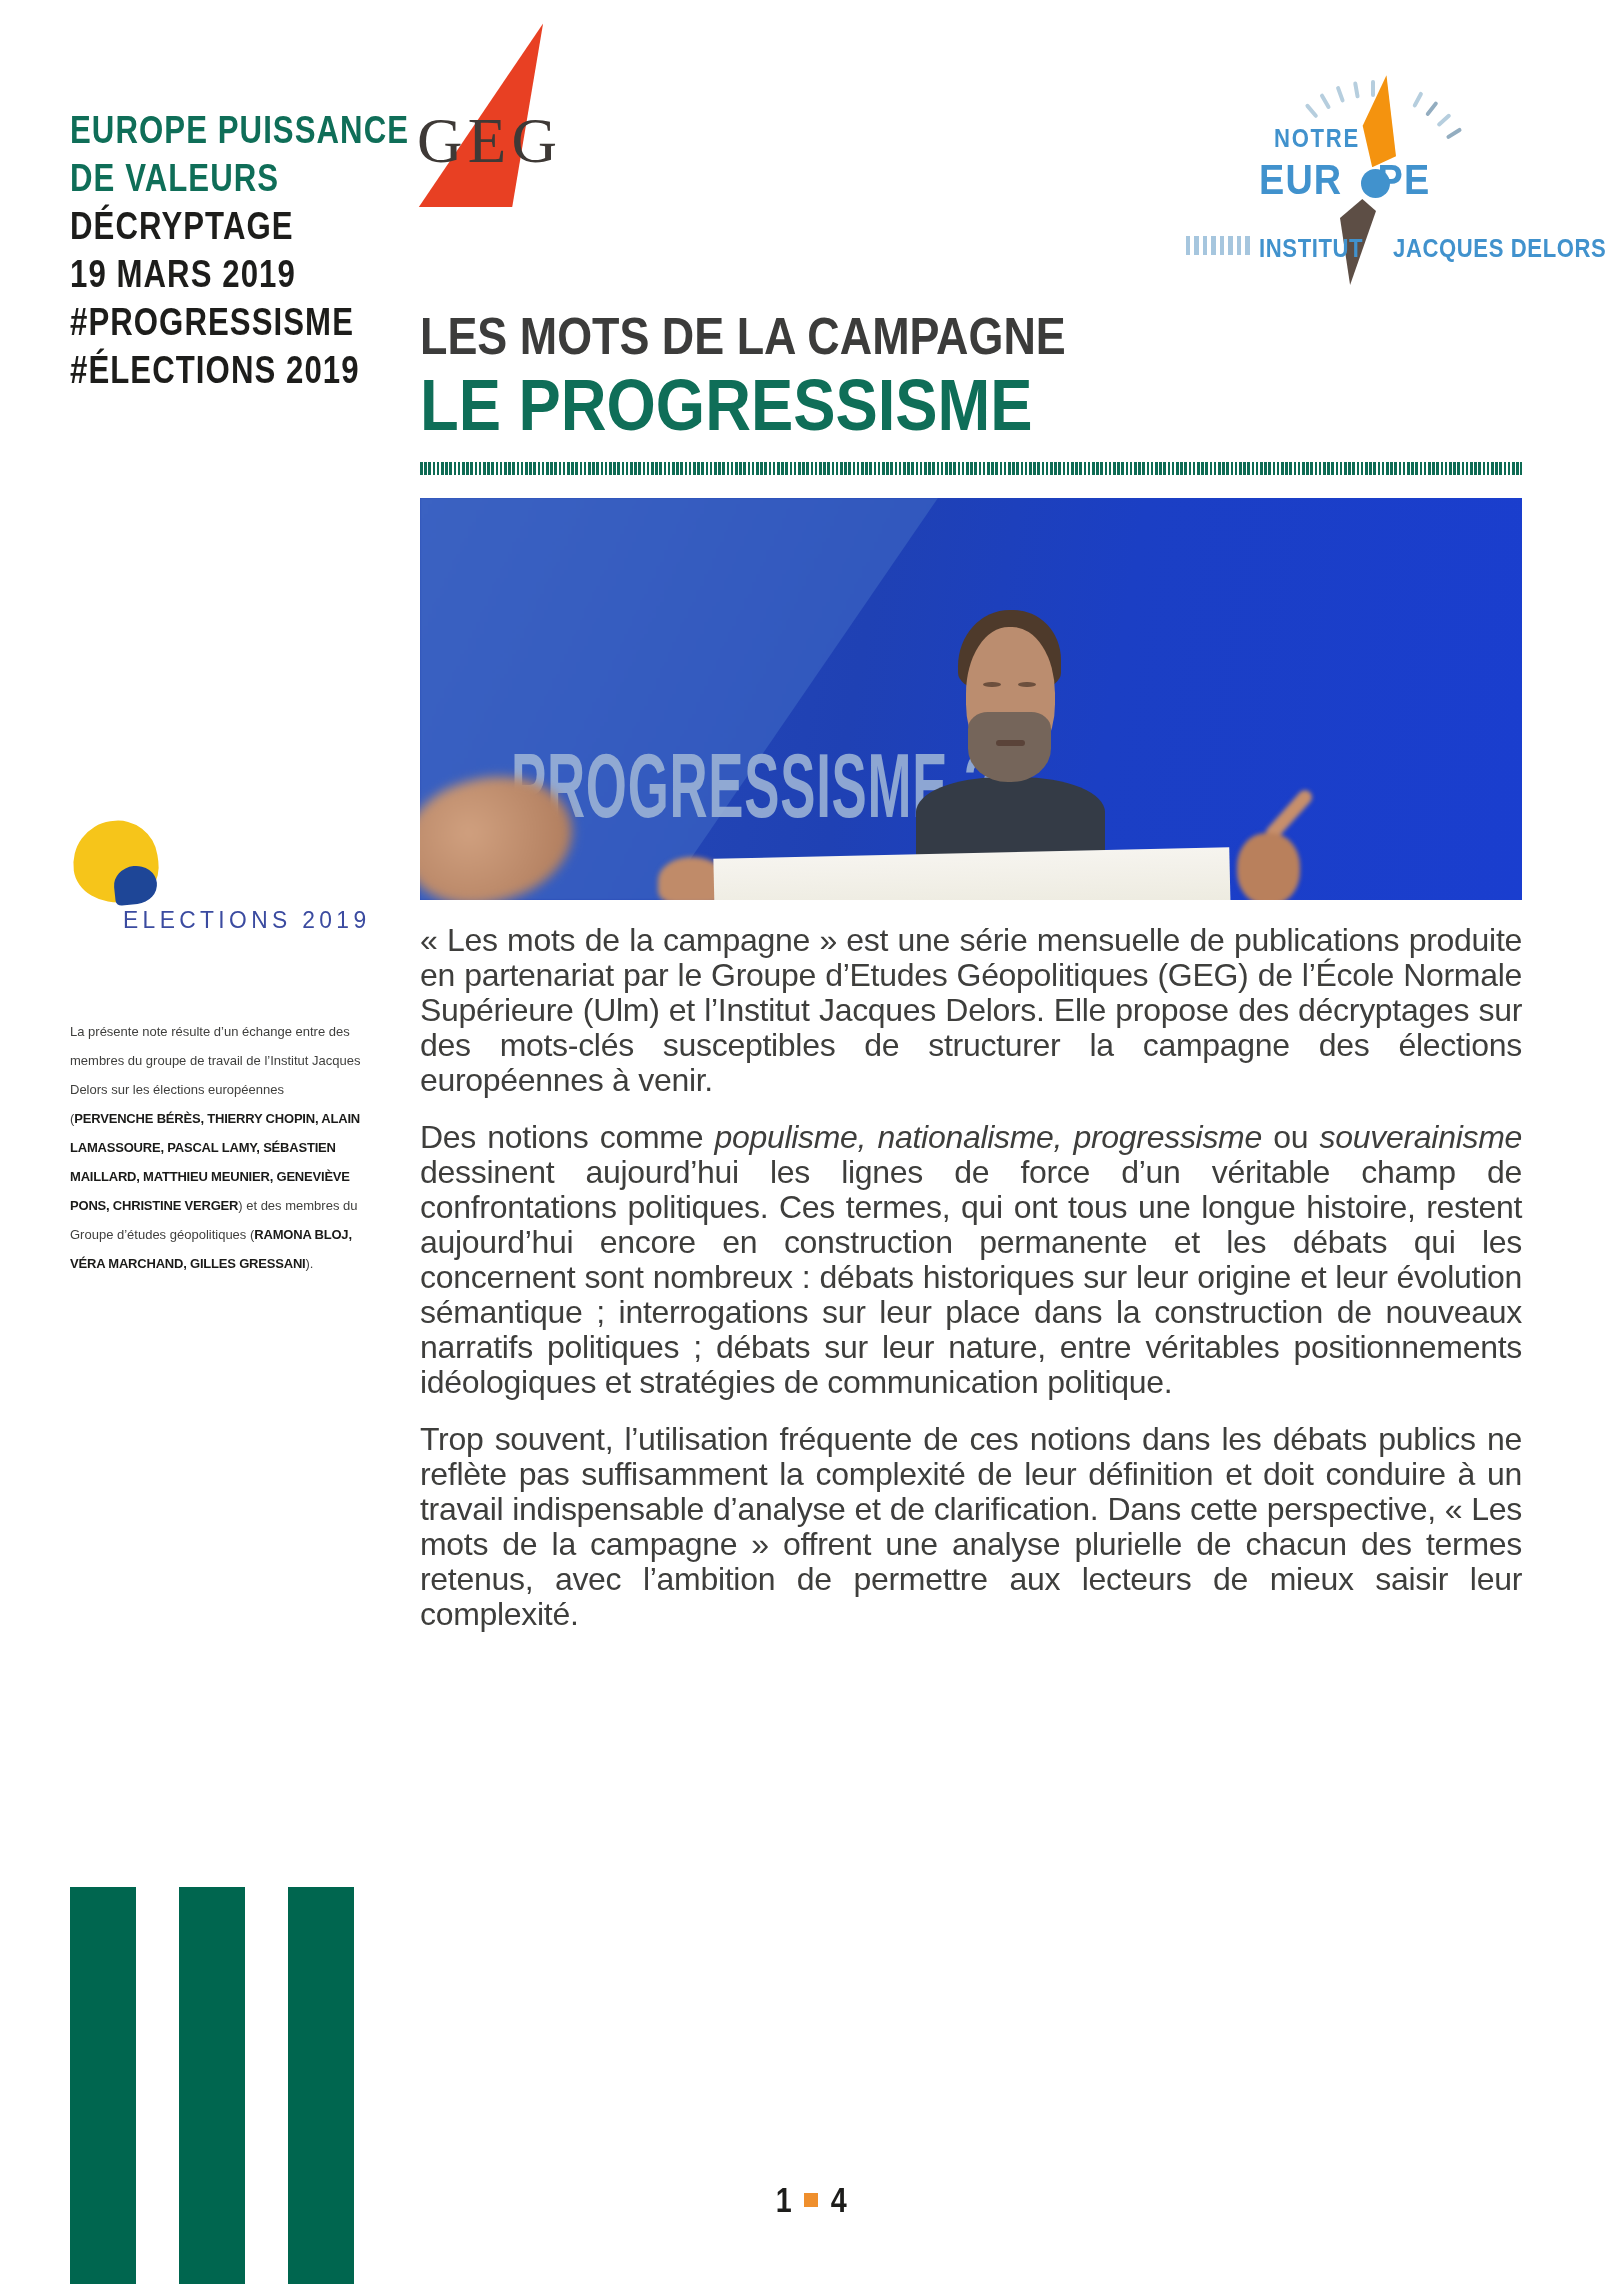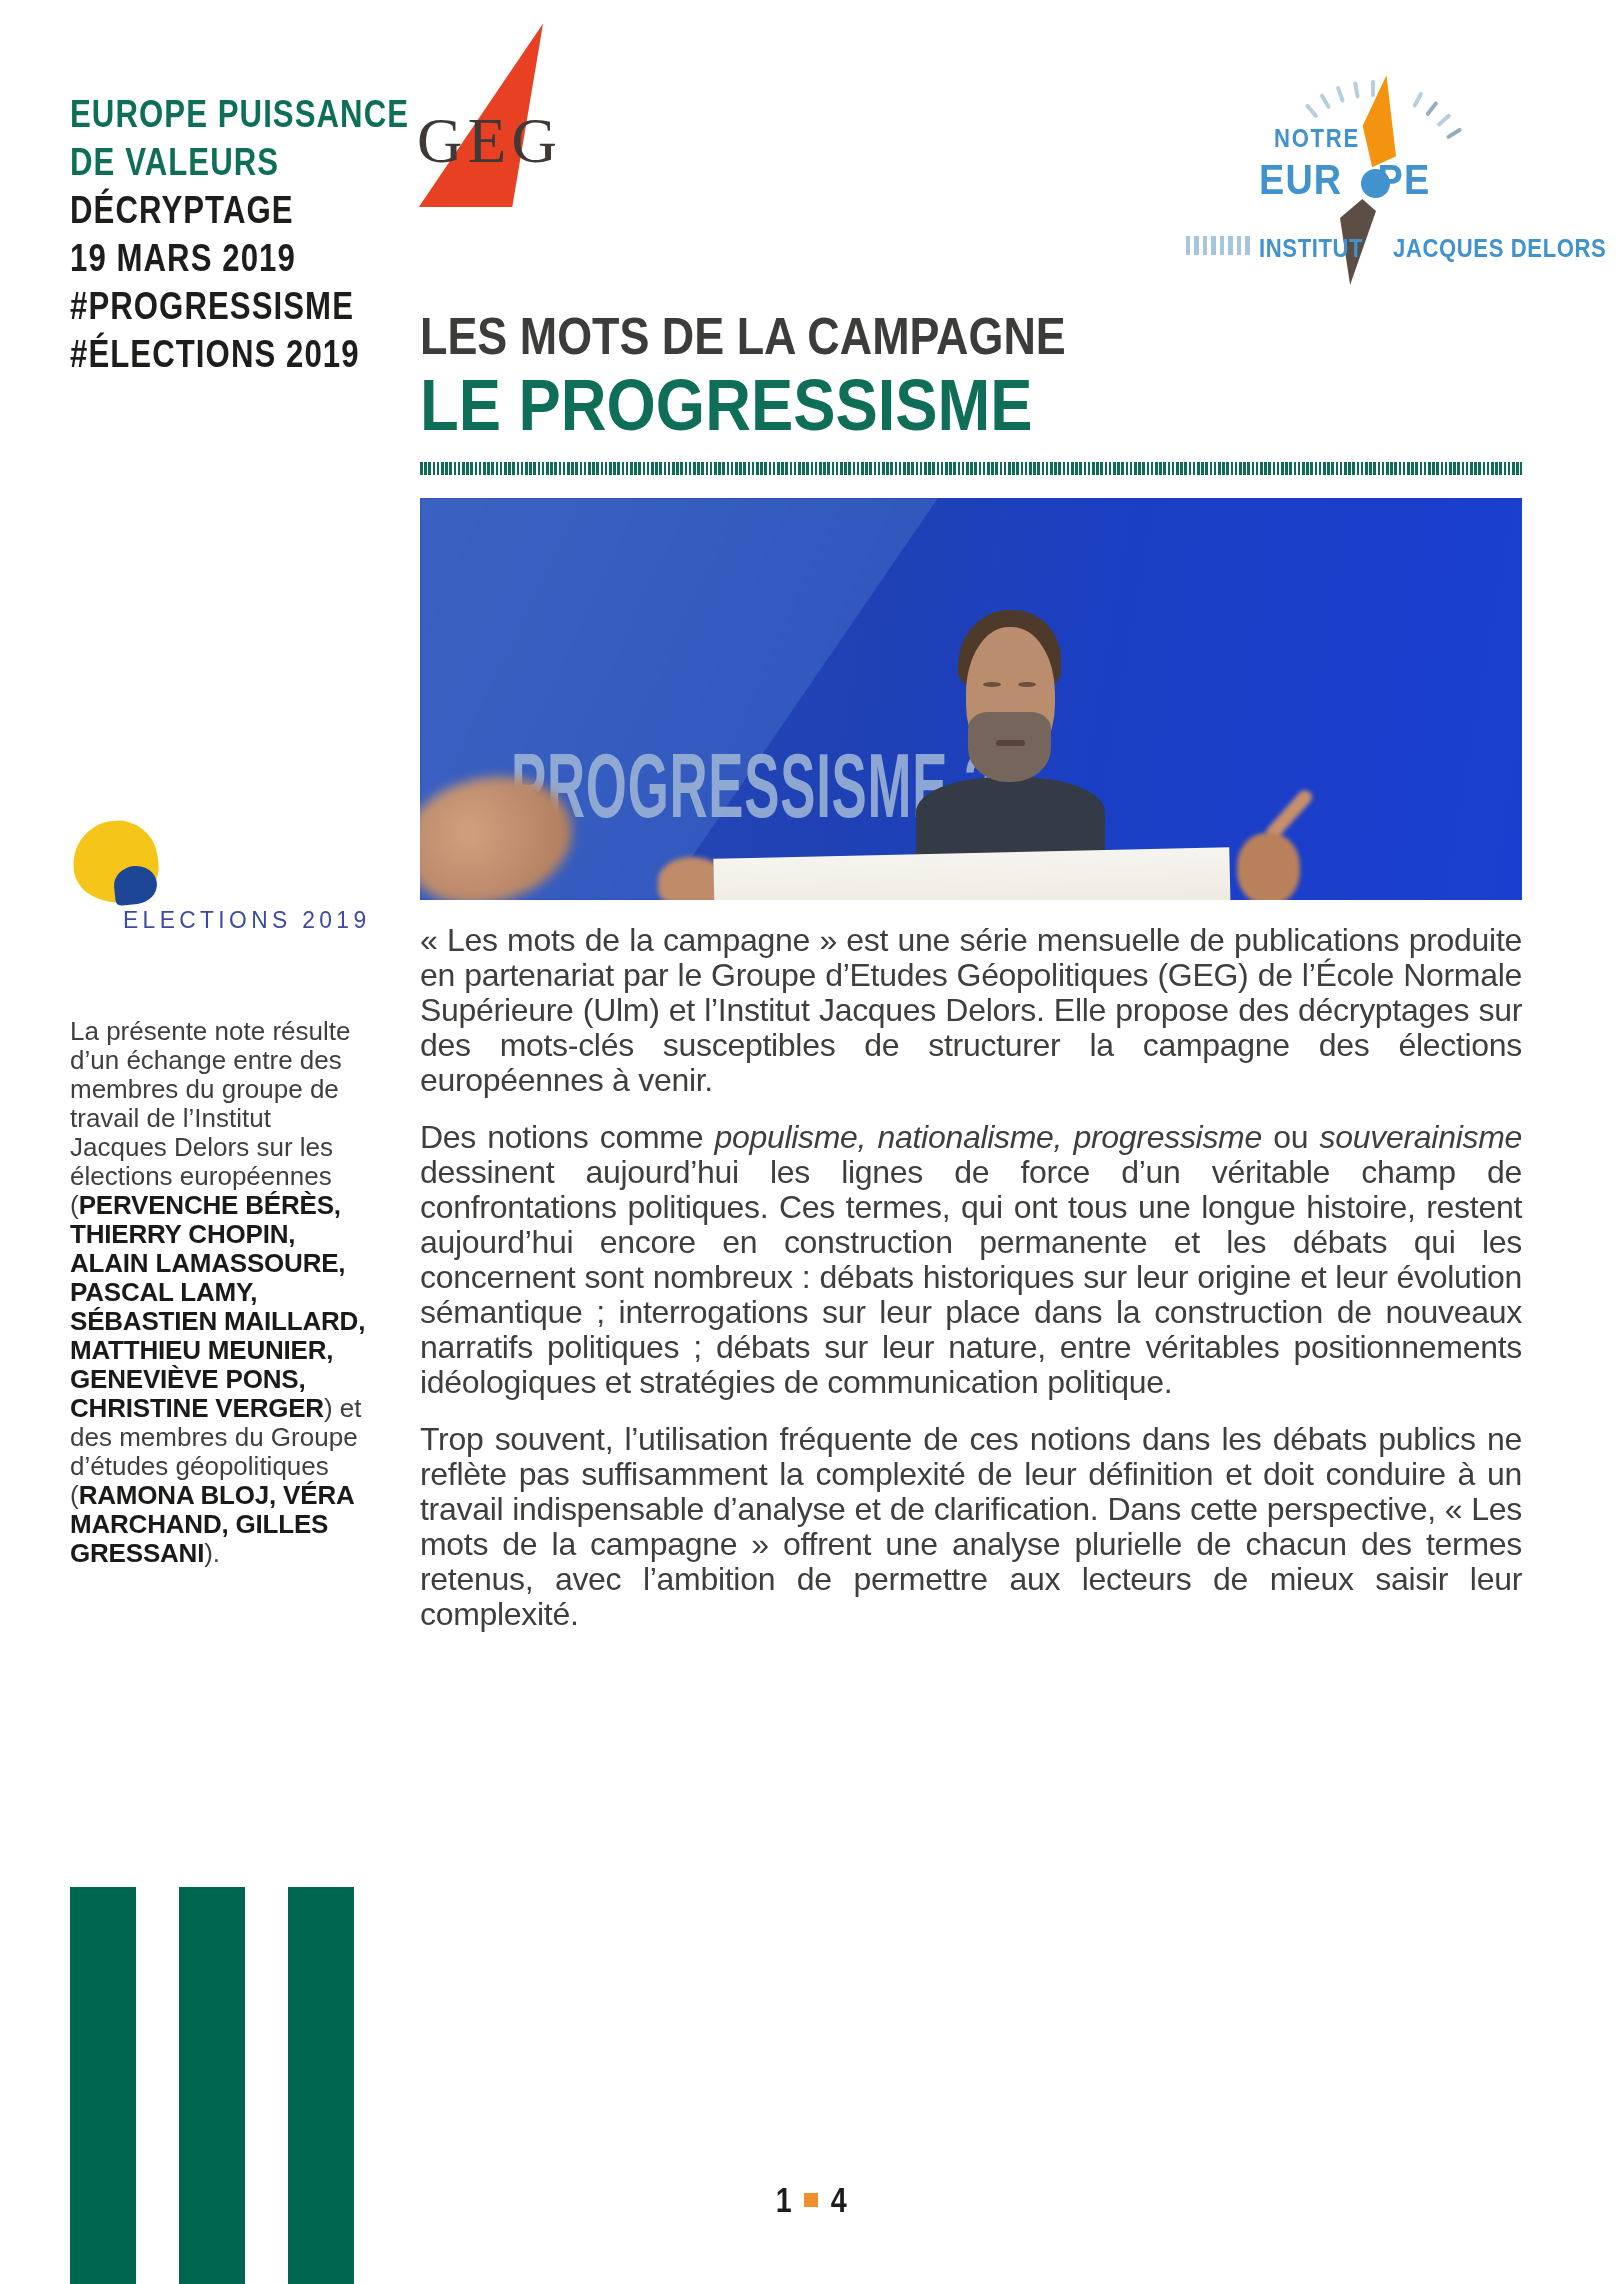--- a/index.html
+++ b/index.html
@@ -1,21 +1,21 @@
 <!DOCTYPE html>
 <html style="font-size:10.4px"><head>
 <meta charset="utf-8">
 <style>
   html,body{margin:0;padding:0;}
   body{width:1621px;height:2284px;position:relative;background:#fff;overflow:hidden;
        font-family:"Liberation Sans",sans-serif;}
   .abs{position:absolute;}
 
   
-  .kicker-block{left:70px;top:90px;}
+  .kicker-block{left:70px;top:106px;}
   .kicker-line{font-weight:700;font-size:38px;line-height:48px;letter-spacing:1.3px;
                transform:scaleX(0.82);transform-origin:left top;white-space:nowrap;}
   .kicker-green{color:#0f6e58;}
   .kicker-dark{color:#1d1d1b;}
 
   
   .geg-logo{left:417px;top:23.4px;width:151px;height:184px;}
   .geg-sail{position:absolute;left:0;top:0;width:151px;height:184px;background:#e84023;
             clip-path:polygon(83.5% 0%, 63% 100%, 1% 100%);}
   .geg-text{position:absolute;left:0;top:87px;font-family:"Liberation Serif",serif;
@@ -89,21 +89,21 @@
   
   .elections-logo{left:70px;top:820px;width:293px;height:114px;}
   .el-yellow{position:absolute;left:2.6px;top:1.3px;width:85px;height:82px;background:#f6c51a;
         border-radius:52% 48% 40% 58% / 55% 50% 45% 48%;transform:rotate(-8deg);}
   .el-blue{position:absolute;left:44px;top:46px;width:43px;height:38px;background:#1e4697;
         border-radius:50% 50% 50% 14%;transform:rotate(-6deg);}
   .el-text{position:absolute;left:53px;top:86px;font-size:24px;color:#3b4ba0;letter-spacing:4.6px;
         transform:scaleX(0.95);transform-origin:left top;white-space:nowrap;}
 
   
-  .sidebar-note{left:70px;top:1017px;width:298px;font-size:26px;line-height:29px;color:#3f3f3d;}
+  .sidebar-note{left:70px;top:1017px;width:298px;font-size:13px;line-height:29px;color:#3f3f3d;}
   .seg-bold{font-weight:700;color:#1a1a18;letter-spacing:-0.2px;}
   .seg-bi{font-weight:400;font-style:italic;}
 
   
   .body-col{left:420px;top:923px;width:1102px;color:#3e3e3c;}
   .body-col p{margin:0 0 22px 0;font-size:32px;line-height:35px;text-align:justify;
         letter-spacing:-0.3px;}
 
   
   .bar{top:1887px;width:66px;height:397px;background:#00664f;}

